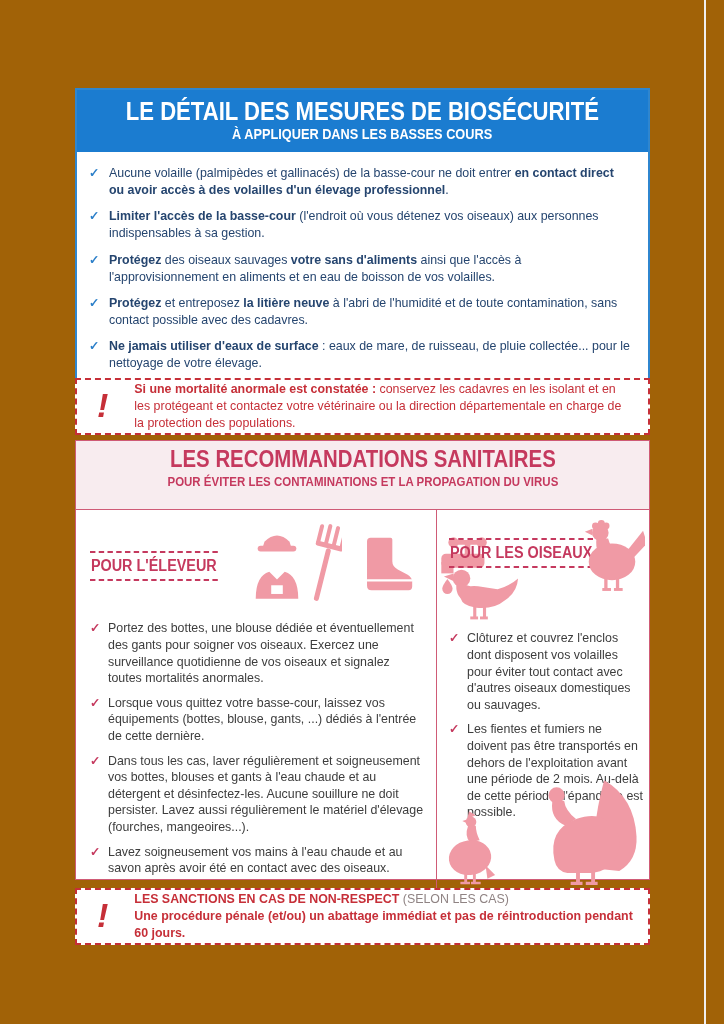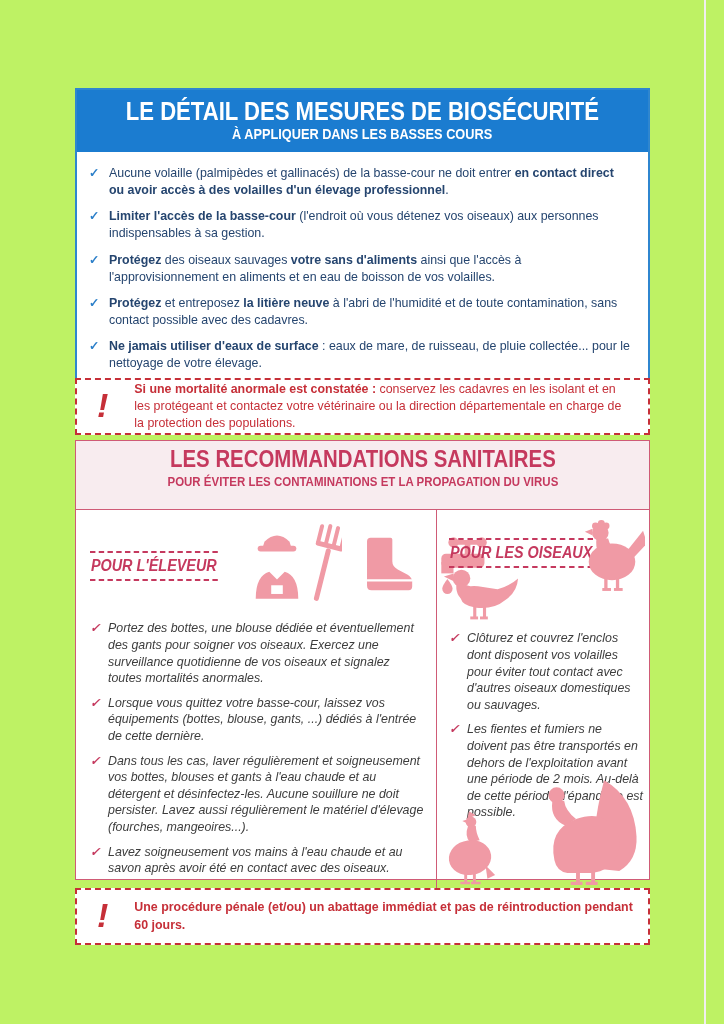--- a/index.html
+++ b/index.html
@@ -1,16 +1,16 @@
 <!DOCTYPE html>
 <html><head>
 <meta charset="utf-8">
 <style>
   html,body{margin:0;padding:0;background:#fff;}
-  .sheet{position:relative;width:724px;height:1024px;background:#bef264;overflow:hidden;
+  .sheet{position:relative;width:724px;height:1024px;background:#a16207;overflow:hidden;
          font-family:"Liberation Sans", sans-serif;}
   .scan-edge{position:absolute;right:18px;top:0;width:2px;height:1024px;background:#f0eeee;}
 
   
   .cond{display:inline-block;transform:scaleX(0.85);transform-origin:center;white-space:nowrap;}
   .cond-left{display:inline-block;transform:scaleX(0.9);transform-origin:left center;white-space:nowrap;}
 
   
   .bio-box{position:absolute;left:75px;top:88px;width:575px;border:2px solid #2f86cf;
            background:#fff;box-sizing:border-box;}
@@ -34,21 +34,21 @@
   .warn-text b{font-weight:700;margin-top:40px;}
   .warn-text .muted{color:#8f8383;}
 
   
   .reco-box{position:absolute;left:75px;top:440px;width:575px;height:440px;
             border:1.5px solid #cf5b76;box-sizing:border-box;background:#fff;}
   .reco-header{background:#f8ecef;border-bottom:1.5px solid #cf5b76;text-align:center;
                padding:5px 0 19px;}
   .reco-title{font-size:24px;font-weight:700;color:#c5395e;line-height:1.1;}
   .reco-subtitle{font-size:13.5px;font-weight:700;color:#c5395e;line-height:1.1;}
-  .reco-cols{display:flex;height:385px;font-style:italic;}
+  .reco-cols{display:flex;height:385px;}
   .col-left{width:361px;border-right:1.5px solid #cf5b76;box-sizing:border-box;
             padding:10px 12px 0 14px;}
   .col-right{flex:1;position:relative;padding:12px 8px 0 12px;box-sizing:border-box;}
   .col-label{color:#c5395e;font-weight:700;font-size:16px;
              border-top:2px dashed #c5395e;border-bottom:2px dashed #c5395e;
              padding:4px 1px;}
   .left-icons{display:flex;align-items:center;gap:16px;height:92px;}
   .left-icons .label-wrap{flex:0 0 120px;}
   .r-items{margin-top:8px;}
   .r-item{display:flex;gap:7px;margin-bottom:8px;color:#3d3d3d;
@@ -259,16 +259,17 @@
             </g>
           </svg>
         </span>
       </div>
     </div>
   </section>
 
   <aside class="warn-box warn-2">
     <span class="bang">!</span>
     <p class="warn-text" style="margin:0">
+      <span class="sanc-line"><b>LES SANCTIONS EN CAS DE NON-RESPECT </b><span class="muted">(SELON LES CAS)</span></span>
       <span class="sanc-line"><b>Une procédure pénale (et/ou) un abattage immédiat et pas de réintroduction pendant 60 jours.</b></span>
     </p>
   </aside>
 </div>
 
 </body></html>

